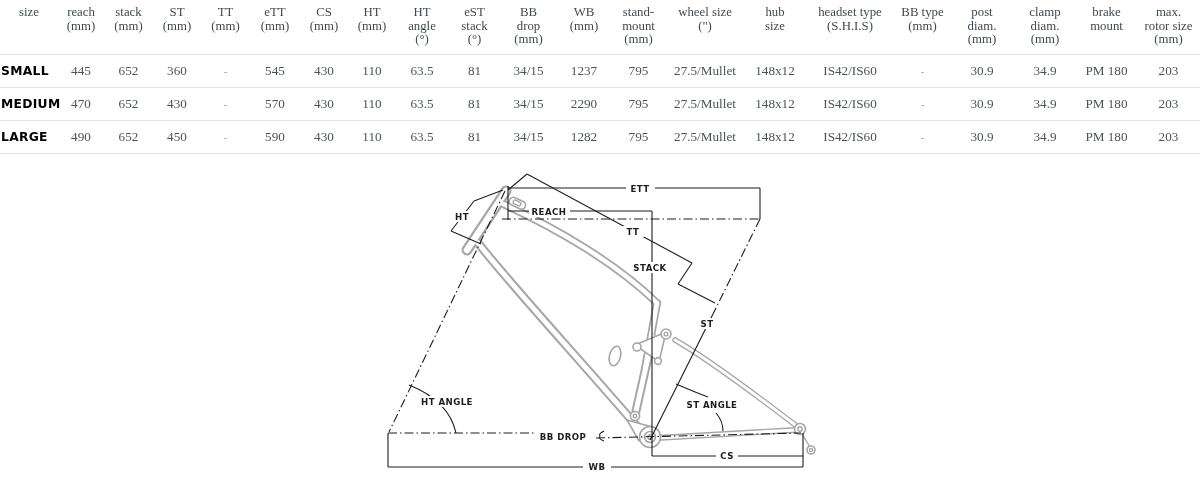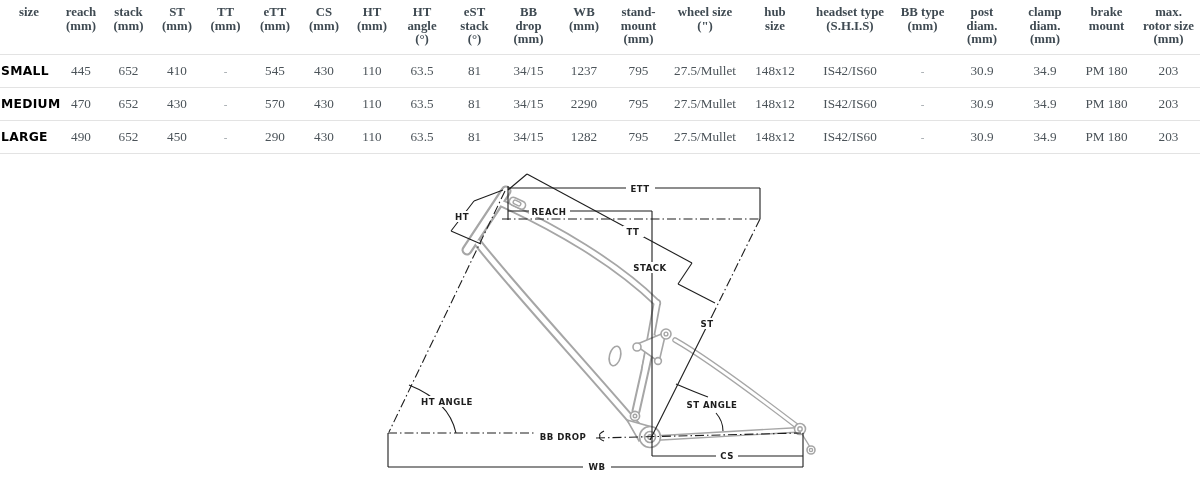--- a/index.html
+++ b/index.html
@@ -15,21 +15,21 @@
   html,body{margin:0;padding:0;}
   body{
     width:1200px;height:500px;position:relative;background:#fff;overflow:hidden;
     font-family:"Liberation Serif", serif;
   }
   table.geo{
     position:absolute;top:0;left:0;width:1200px;
     border-collapse:collapse;table-layout:fixed;
   }
   table.geo th{
-    font-weight:bold;color:var(--header-text);
+    font-weight:normal;color:var(--header-text);
     font-size:12.8px;line-height:13.5px;
     padding:6px 1px 7px;vertical-align:top;text-align:center;
     white-space:pre-line;border-bottom:1px solid var(--divider);
   }
   table.geo td{
     text-align:center;color:var(--cell-text);
     font-size:13.2px;padding:0 1px;height:33px;
     border-bottom:1px solid var(--divider);
   }
   table.geo td.rowlabel{
@@ -129,21 +129,21 @@
         <th>max.
 rotor size
 (mm)</th>
       </tr>
   </thead>
   <tbody>
       <tr>
         <td class="rowlabel">SMALL</td>
         <td>445</td>
         <td>652</td>
-        <td>410</td>
+        <td>360</td>
         <td class="dash">-</td>
         <td>545</td>
         <td>430</td>
         <td>110</td>
         <td>63.5</td>
         <td>81</td>
         <td>34/15</td>
         <td>1237</td>
         <td>795</td>
         <td>27.5/Mullet</td>
@@ -177,21 +177,21 @@
         <td>34.9</td>
         <td>PM 180</td>
         <td>203</td>
       </tr>
       <tr>
         <td class="rowlabel">LARGE</td>
         <td>490</td>
         <td>652</td>
         <td>450</td>
         <td class="dash">-</td>
-        <td>290</td>
+        <td>590</td>
         <td>430</td>
         <td>110</td>
         <td>63.5</td>
         <td>81</td>
         <td>34/15</td>
         <td>1282</td>
         <td>795</td>
         <td>27.5/Mullet</td>
         <td>148x12</td>
         <td>IS42/IS60</td>

